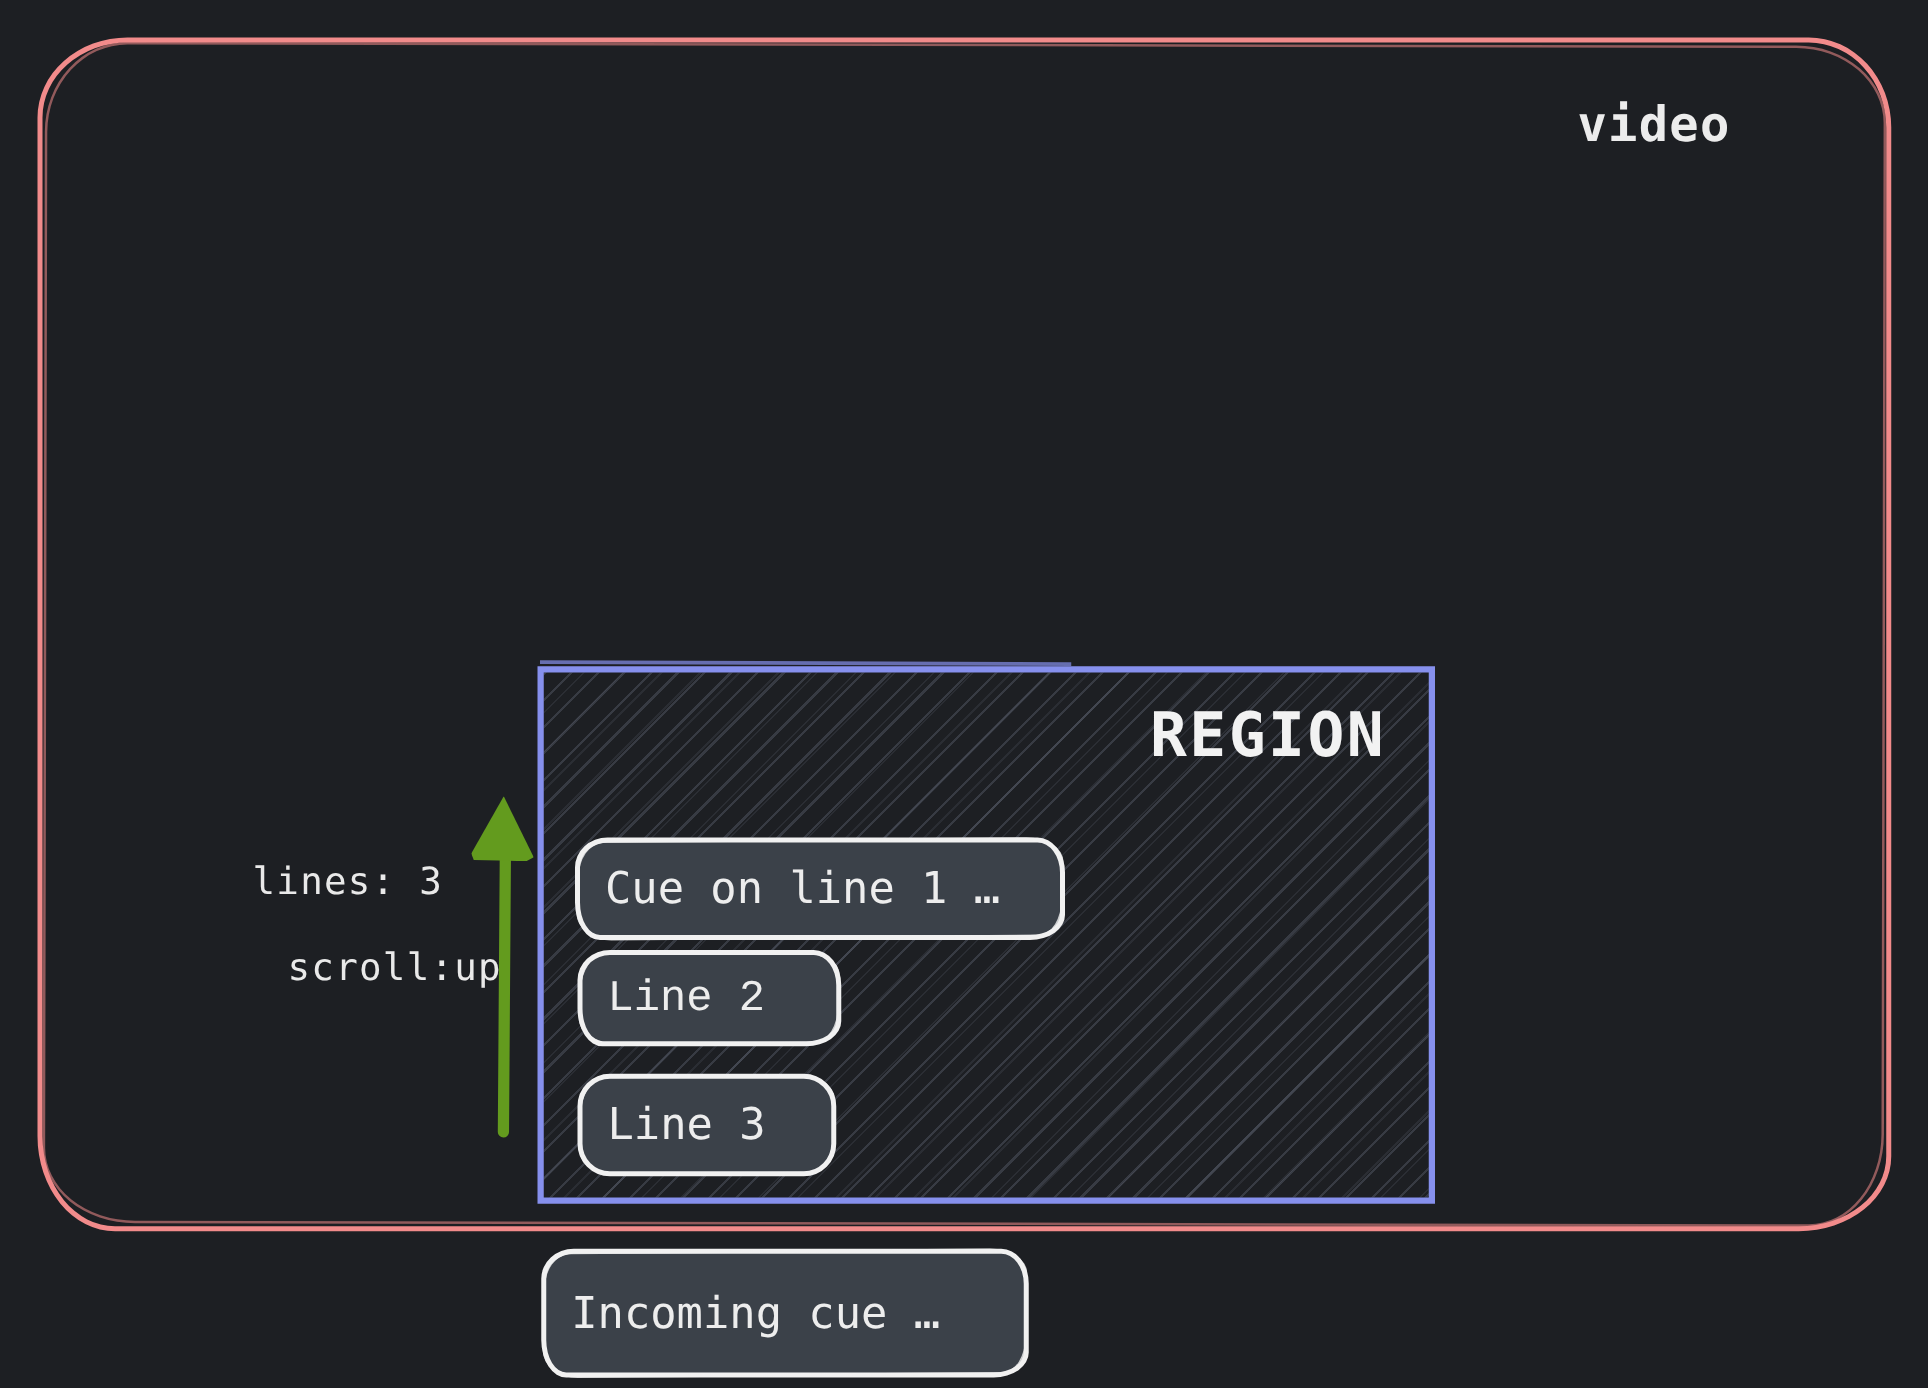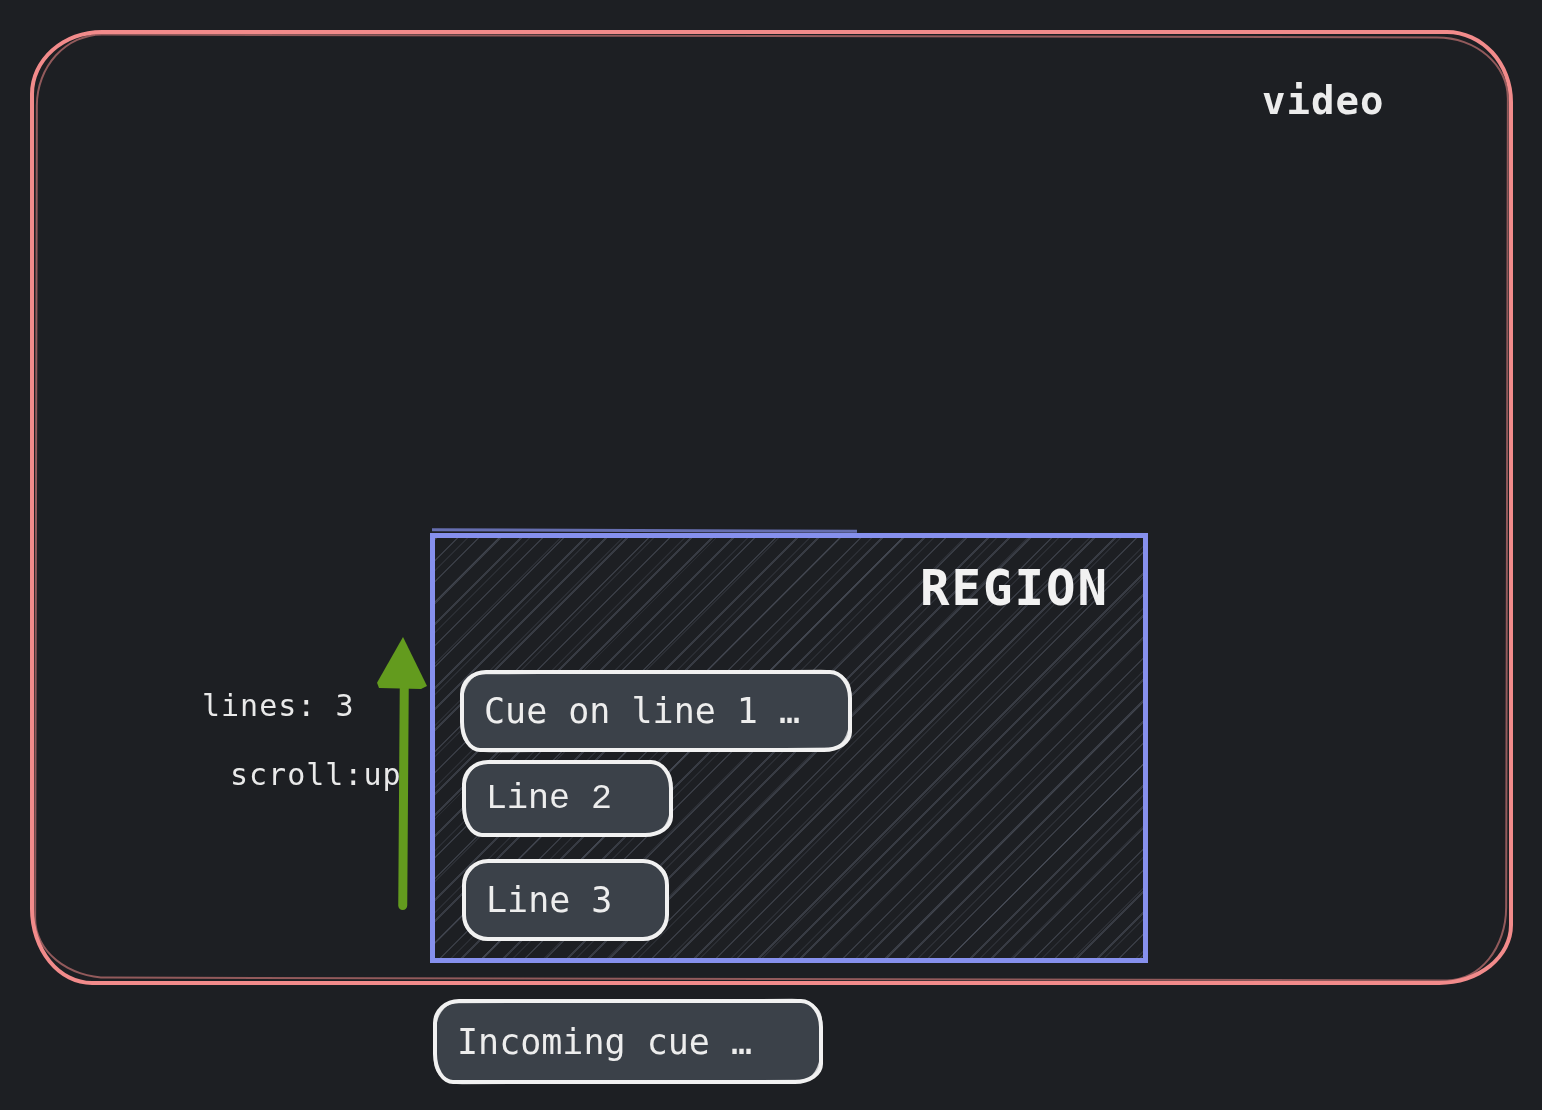--- a/index.html
+++ b/index.html
@@ -72,21 +72,21 @@
     content:"";position:absolute;inset:-3px;
     border:2.5px solid rgba(241,241,241,.8);
     border-radius:22px 30px 20px 28px / 30px 20px 30px 22px;
     transform:rotate(-.45deg);
     pointer-events:none;
   }
   .cue-1{left:25px;top:132px;width:392px;height:82px;}
   .cue-2{left:27px;top:222px;width:211px;height:77px;font-family:Liberation Mono, monospace;}
   .cue-3{left:27px;top:321px;width:207px;height:82px;border-radius:26px;}
 
-  .incoming-cue{left:433px;top:999px;width:390px;height:85px;}
+  .incoming-cue{left:433px;top:999px;width:390px;height:103px;}
 
   
   .arrow-shaft{
     position:absolute;left:399px;top:682px;width:9px;height:228px;
     background:var(--arrow);border-radius:5px;transform:rotate(.4deg);
   }
   .arrow-head{
     position:absolute;left:377px;top:637px;width:50px;height:52px;
     background:var(--arrow);
     clip-path:polygon(52% 0%, 100% 94%, 88% 100%, 4% 98%, 0% 88%);

